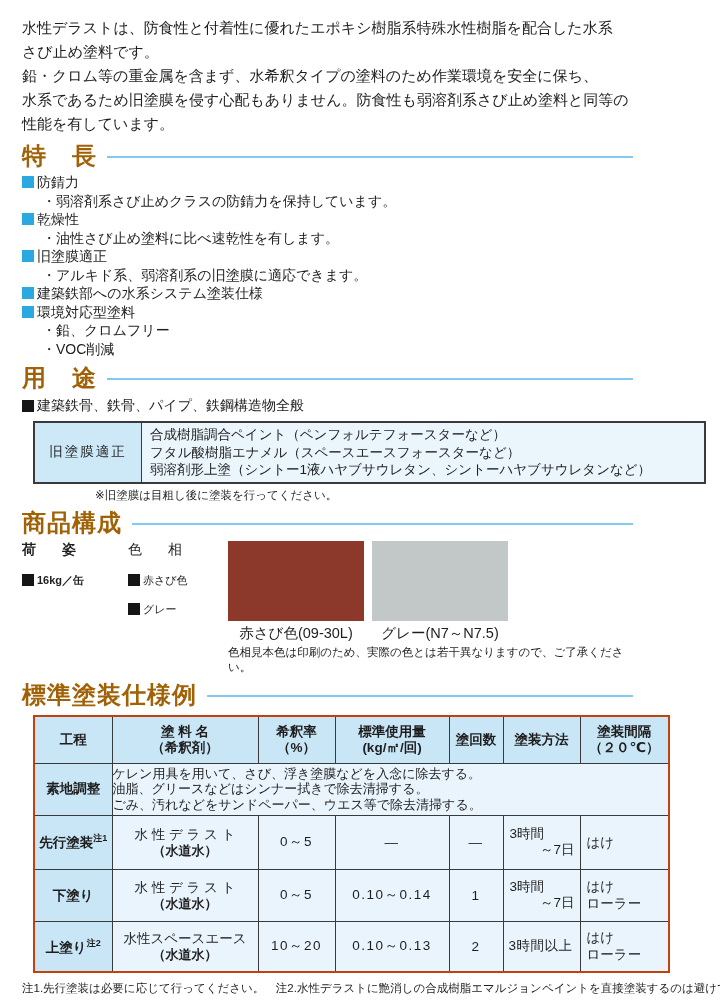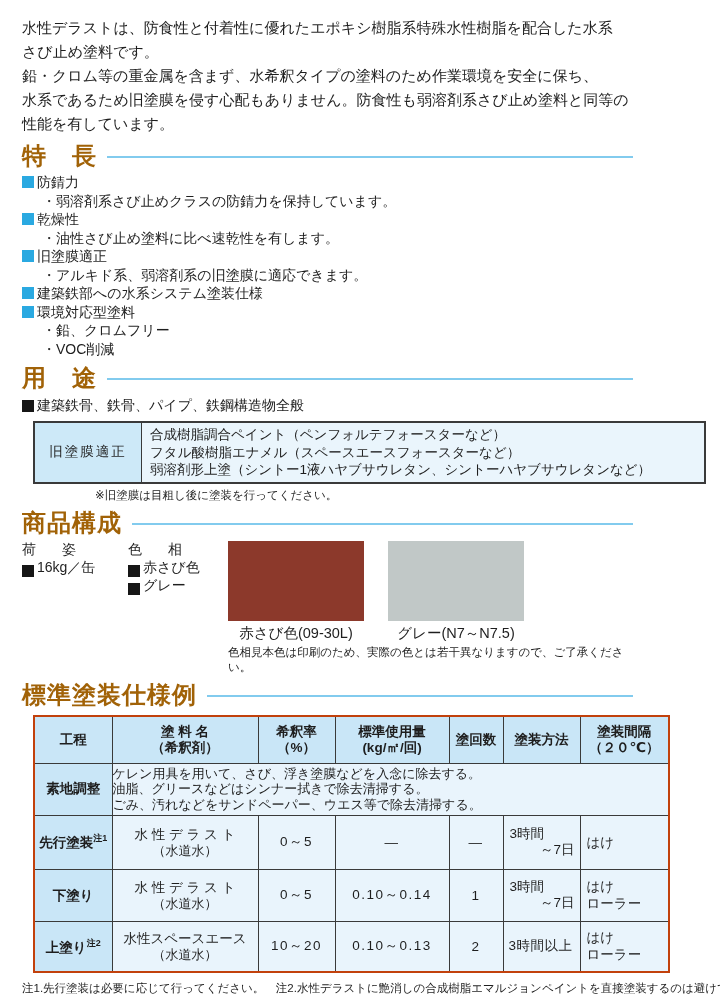--- a/index.html
+++ b/index.html
@@ -28,42 +28,42 @@
   .oldfilm{display:flex;width:673px;margin:6px 0 0 11px;border:2px solid #3a3a3a;box-sizing:border-box;background:#eaf5fc;}
   .oldfilm .left{width:106px;background:#cde9f8;border-right:1.5px solid #3a3a3a;
                  display:flex;align-items:center;justify-content:center;
                  font-size:13.5px;letter-spacing:2px;}
   .oldfilm .right{flex:1;padding:3px 8px;}
   .oldfilm .right div{font-size:13.5px;line-height:17.5px;}
   .oldfilm-note{font-size:11.5px;margin:4px 0 0 73px;}
 
   
   .product{display:flex;margin-top:4px;}
-  .pcol1{width:106px;}
+  .pcol1{width:106px;font-weight:bold;}
   .pcol2{width:100px;}
   .plabel{font-size:14px;letter-spacing:6px;}
-  .pbullet{display:flex;align-items:flex-end;font-size:14px;}
-  .swatchbox{width:136px;margin-right:24px;}
+  .pbullet{display:flex;align-items:center;font-size:11px;margin-top:14px;}
+  .swatchbox{width:136px;margin-right:8px;}
   .swatch{width:136px;height:80px;}
   .swatch-cap{font-size:14.5px;text-align:center;margin-top:3px;white-space:nowrap;}
   .product-note{font-size:11.5px;margin:2px 0 0 206px;}
 
   
   table.spec{border-collapse:collapse;table-layout:fixed;width:635px;margin:6px 0 0 11px;
              border:2px solid #c2410c;}
   table.spec td{border:1px solid #3a3a3a;padding:0;vertical-align:middle;}
   .c0{width:78px;}.c1{width:146px;}.c2{width:77px;}.c3{width:114px;}.c4{width:54px;}.c5{width:77px;}.c6{width:89px;}
   td.th{background:#c9e6f7;text-align:center;font-weight:bold;font-size:13.5px;line-height:16px;height:46px;}
   td.proc{background:#c9e6f7;text-align:center;font-weight:bold;font-size:13.5px;}
   td.body{background:#e9f4fc;font-size:13.5px;}
   td.prep{padding:4px 8px;margin-left:16px;}
   td.prep div{font-size:13px;line-height:15.5px;}
   td.paint{text-align:center;}
   td.paint .pline1{font-size:13.5px;line-height:16px;}
-  td.paint .pline2{font-size:13px;line-height:15px;}
+  td.paint .pline2{font-size:13px;line-height:15px;font-weight:bold;}
   td.num{text-align:center;letter-spacing:1.5px;}
   td.method .l1{font-size:13.5px;line-height:16px;text-align:left;padding-left:6px;}
   td.method .l2{font-size:13.5px;line-height:16px;text-align:right;padding-right:5px;}
   td.method.single .l1{padding-left:5px;letter-spacing:0.5px;}
   td.interval div{font-size:13.5px;line-height:17px;padding-left:6px;text-align:left;}
   sup.note{font-size:9px;font-weight:bold;vertical-align:super;}
   .footnote{font-size:11.5px;margin-top:8px;white-space:nowrap;}
 
   .r-prep{height:52px;}
   .r1{height:54px;}

